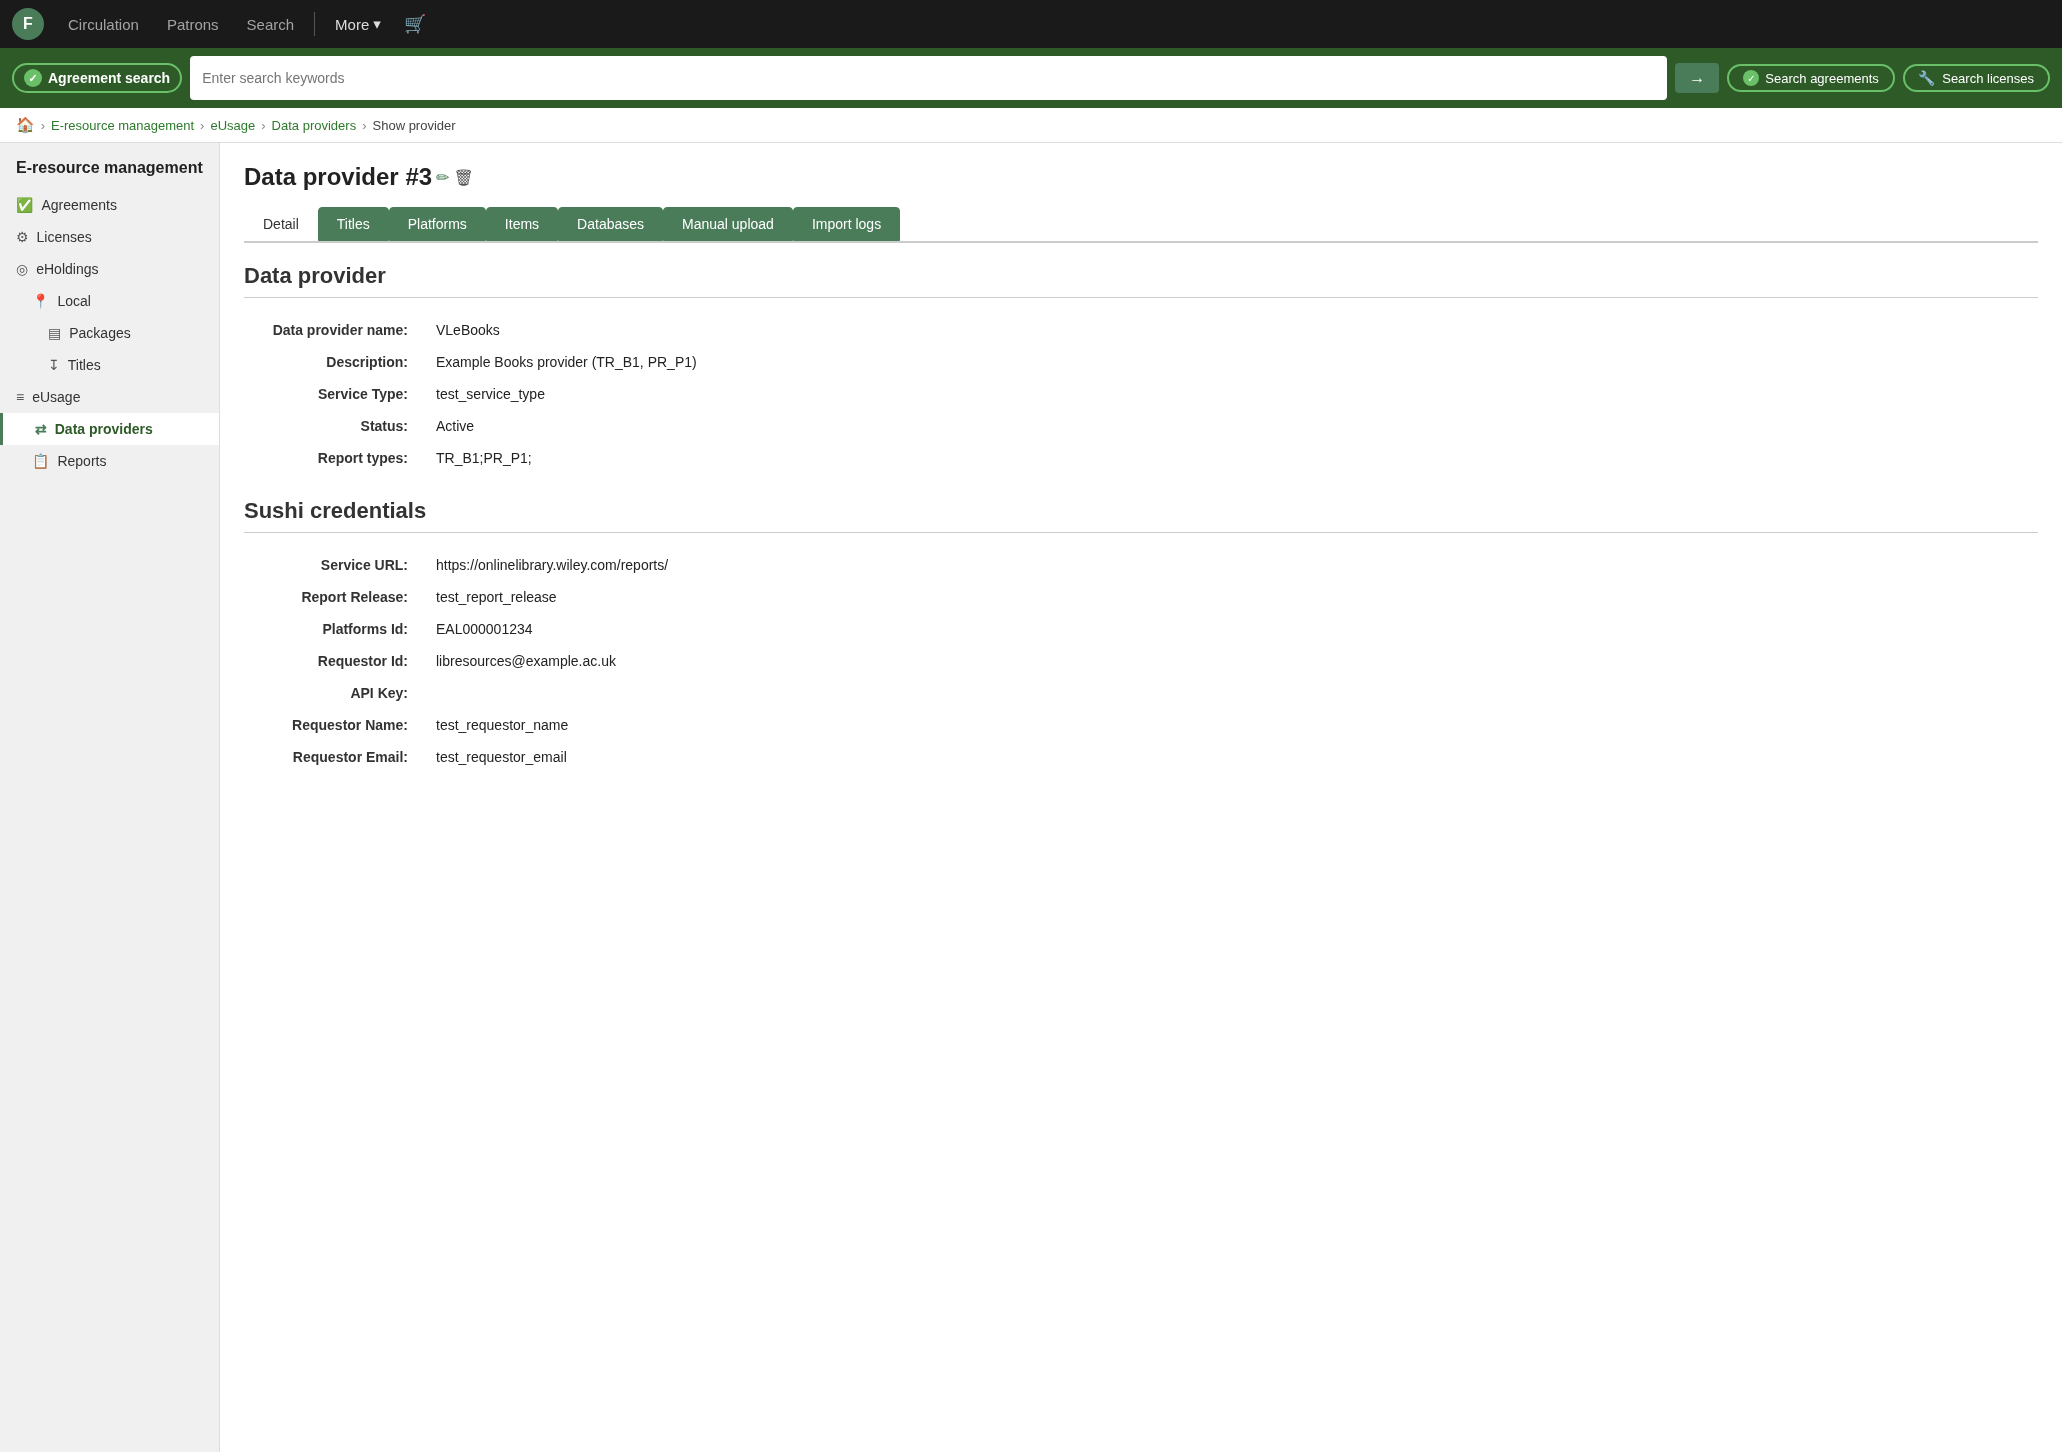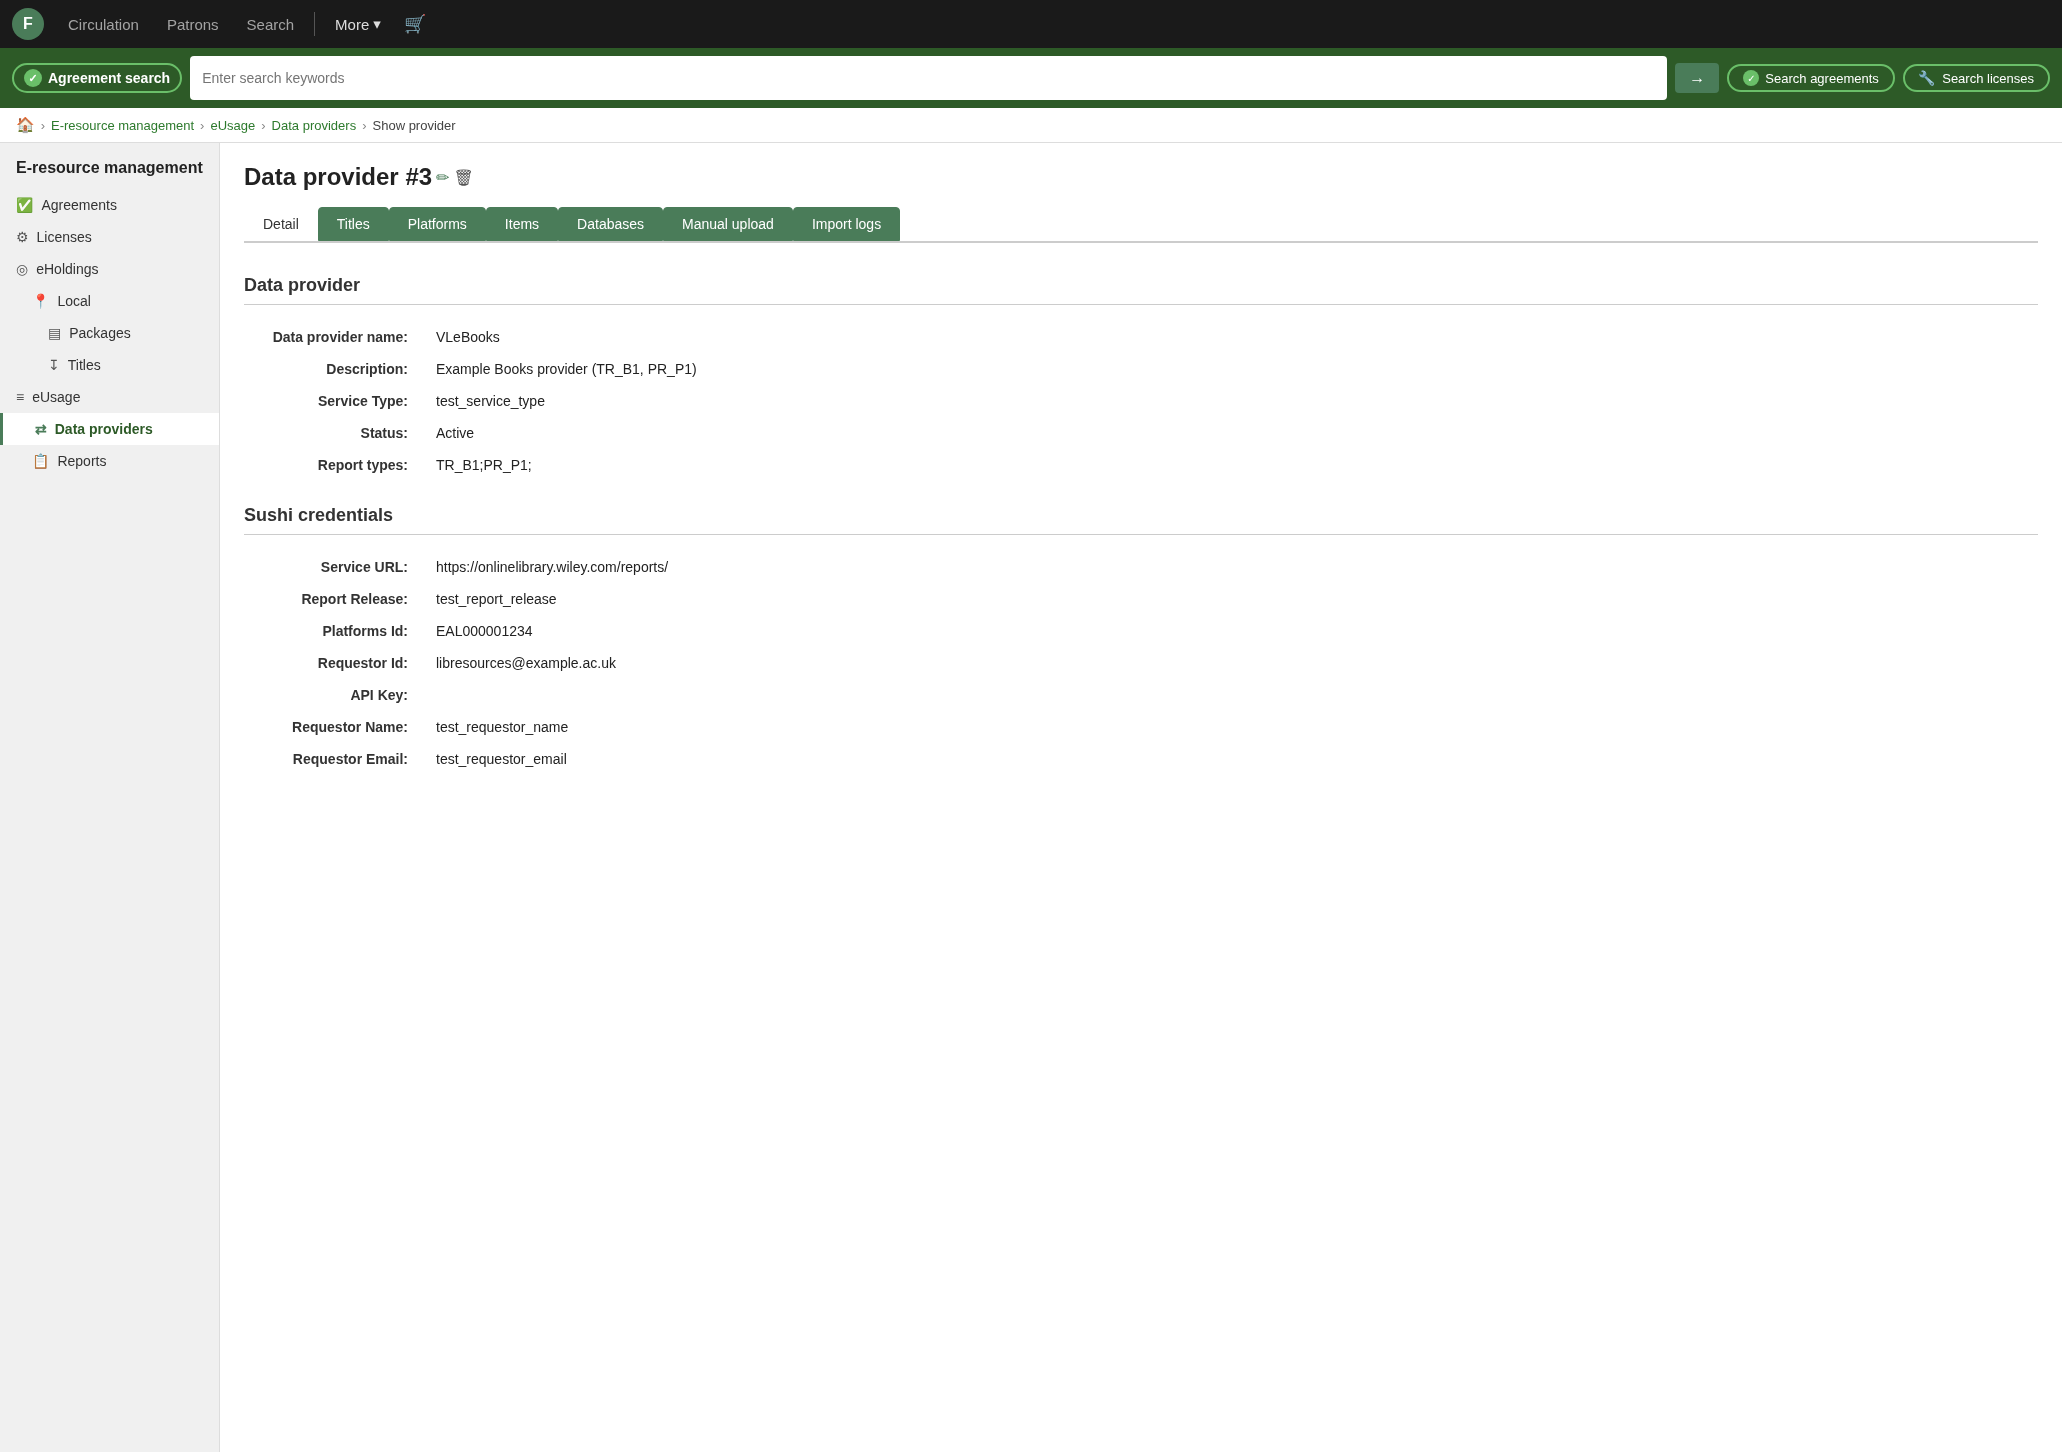--- a/index.html
+++ b/index.html
@@ -196,40 +196,40 @@
     .page-title .delete-icon {
       color: #555;
       cursor: pointer;
       font-size: 16px;
     }
 
     
     .tabs {
       display: flex;
       gap: 0;
-      margin-bottom: 32px;
+      margin-bottom: 20px;
       border-bottom: 2px solid #ccc;
     }
     .tab {
       padding: 8px 18px;
       cursor: pointer;
       font-size: 14px;
       border-radius: 4px 4px 0 0;
       color: #333;
       border: 1px solid transparent;
     }
     .tab.active {
       background: #4a7c59;
       color: #fff;
       border-color: #4a7c59;
     }
 
     
     .section-heading {
-      font-size: 18px;
+      font-size: 22px;
       font-weight: bold;
       color: #333;
       padding-bottom: 8px;
       border-bottom: 1px solid #ccc;
       margin-bottom: 16px;
     }
 
     
     .data-table {
       width: 100%;

